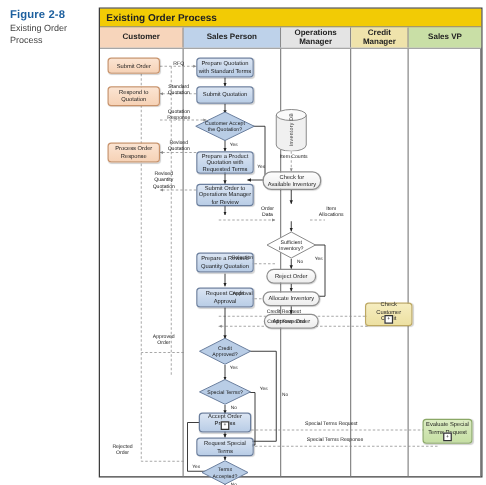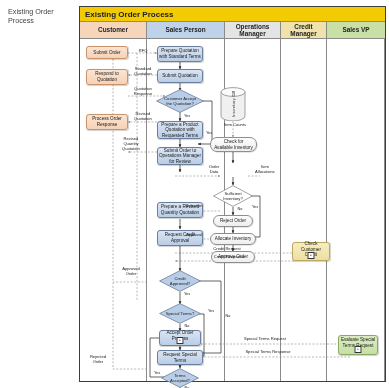--- a/index.html
+++ b/index.html
@@ -129,20 +129,21 @@
     text-align:center;white-space:pre-line;
   }
   .elabel.small{font-size:3.8px;line-height:4.5px;}
   
   #edges{position:absolute;left:0;top:0;width:307px;height:342px;overflow:visible;}
 </style>
 </head>
 <body>
 
 <div id="figure-caption">
+  <div class="fig-num">Figure 2-8</div>
   <div class="fig-title">Existing Order Process</div>
 </div>
 
 <div id="diagram-frame">
 
   <div id="diagram-title">Existing Order Process</div>
 
   <div id="lane-header-row">
     <div class="lane-head w-cust" style="background:#f7d5bb">Customer</div>
     <div class="lane-head w-sales" style="background:#bed2ea">Sales Person</div>

